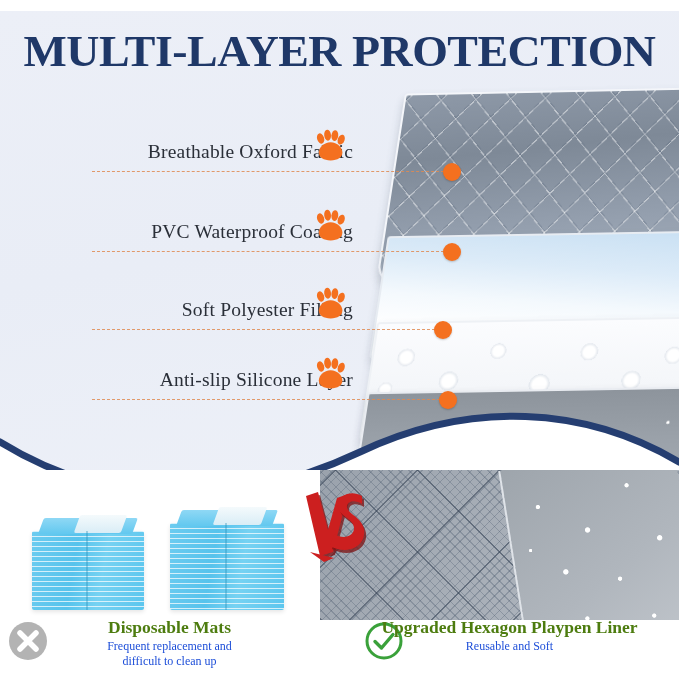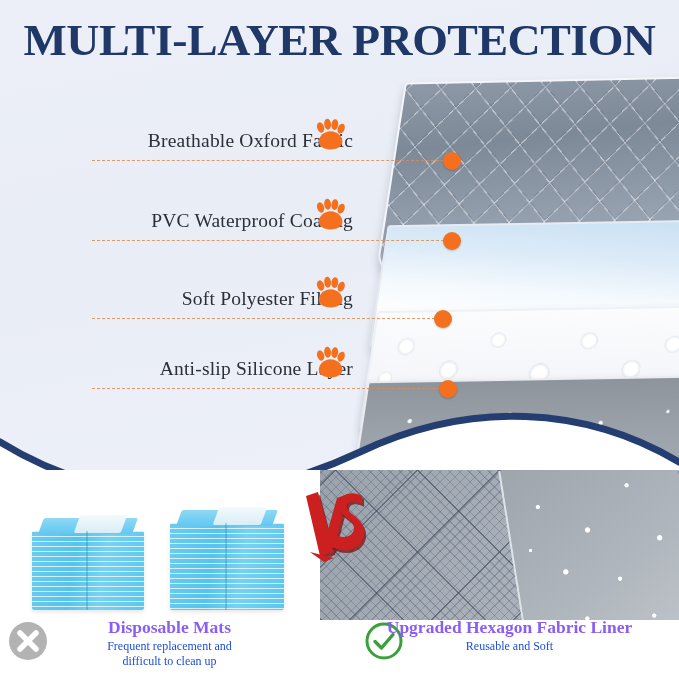--- a/index.html
+++ b/index.html
@@ -7,21 +7,21 @@
     width:679px;height:675px;
     font-family:"Liberation Serif", serif;
     background:#ffffff;
     overflow:hidden;
     position:relative;
   }
   #stage{position:relative;width:679px;height:675px;overflow:hidden;background:#ffffff;}
 
   
   .top-section{
-    position:absolute;left:0;top:0;width:679px;height:500px;
+    position:absolute;left:0;top:11px;width:679px;height:500px;
     background:linear-gradient(170deg,#eceff7 0%,#e9edf6 45%,#eef1f8 100%);
     overflow:hidden;
   }
 
   .title{
     position:absolute;left:0;top:14px;width:679px;text-align:center;
     font-family:"Liberation Serif", serif;
     font-weight:bold;
     font-size:45px;
     letter-spacing:-0.5px;
@@ -199,21 +199,21 @@
     background:rgba(40,140,180,.35);
   }
 
   
   .caption{position:absolute;top:617px;width:339px;}
   .caption.left{left:0;}
   .caption.right{left:340px;}
   .cap-inner{position:relative;width:100%;text-align:center;}
   .cap-title{
     font-family:"Liberation Serif", serif;font-weight:bold;font-size:17.5px;
-    color:#8b5cf6;line-height:1.18;
+    color:#4d7c0f;line-height:1.18;
   }
   .cap-sub{
     font-family:"Liberation Serif", serif;font-size:12px;color:#1d4ed8;
     line-height:1.2;margin-top:1px;
   }
   .badge{position:absolute;top:4px;width:40px;height:40px;}
   .badge.x{left:8px;}
   .badge.check{left:24px;}
 </style>
 </head>
@@ -336,18 +336,18 @@
       <div class="cap-sub">difficult to clean up</div>
     </div>
   </div>
 
   <div class="caption right">
     <svg class="badge check" viewBox="0 0 40 40">
       <circle cx="20" cy="20" r="17" fill="none" stroke="#3aa13a" stroke-width="3"></circle>
       <path d="M11,20.5 L17.5,27 L29,13.5" fill="none" stroke="#3aa13a" stroke-width="3.4" stroke-linecap="round" stroke-linejoin="round"></path>
     </svg>
     <div class="cap-inner">
-      <div class="cap-title">Upgraded Hexagon Fabric Liner</div>
+      <div class="cap-title">Upgraded Hexagon Playpen Liner</div>
       <div class="cap-sub">Reusable and Soft</div>
     </div>
   </div>
 
 </div>
 
 </body></html>

